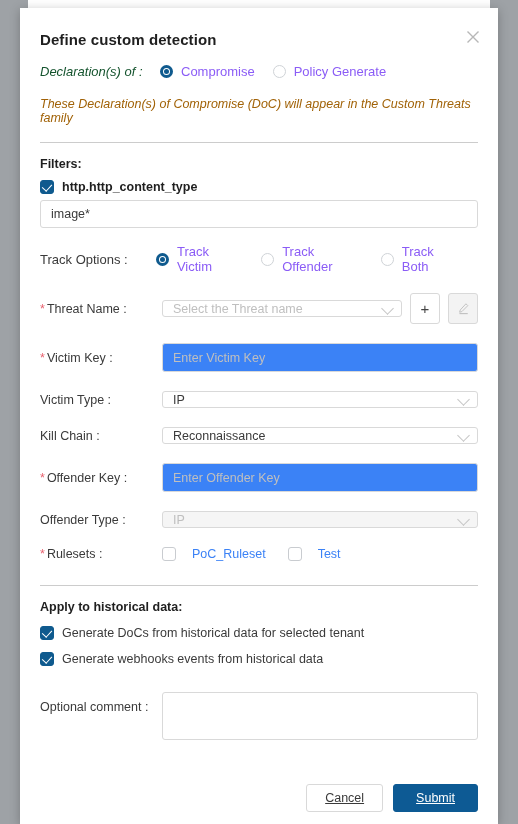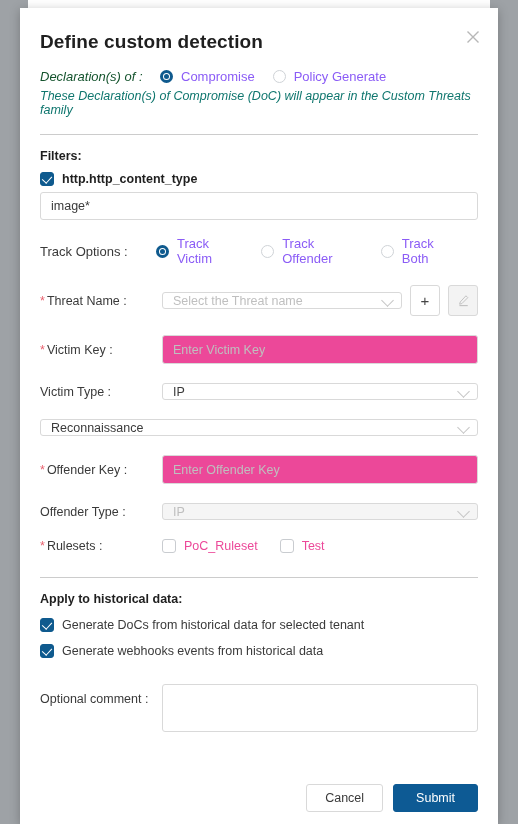--- a/index.html
+++ b/index.html
@@ -77,21 +77,21 @@
     top: 20px;
     right: 16px;
     width: 18px;
     height: 18px;
     cursor: pointer;
     opacity: .6;
   }
   .close-icon svg { display: block; }
 
   .modal-title {
-    font-size: 19px;
+    font-size: 15px;
     font-weight: bold;
     color: #1f1f1f;
     padding-top: 23px;
     letter-spacing: .1px;
   }
 
   .row {
     display: flex;
     align-items: center;
   }
@@ -124,22 +124,22 @@
     content: "";
     position: absolute;
     inset: 1px;
     border-radius: 50%;
     background: #0f5a8e;
   }
   .radio .rlabel { color: #8b5cf6; }
 
   .note {
     font-style: italic;
-    color: #0f766e;
-    margin-top: 5px;
+    color: #a16207;
+    margin-top: 18px;
     font-size: 12.5px;
   }
 
   .divider {
     height: 1px;
     background: #cccccc;
     margin: 17px 0 0 0;
   }
 
   .section-title {
@@ -262,21 +262,21 @@
   .finput {
     flex: 1;
     height: 29px;
     border: 1px solid #d9d9d9;
     border-radius: 3px;
     padding: 0 10px;
     box-sizing: border-box;
     font-family: "Liberation Sans", sans-serif;
     font-size: 12.5px;
     color: #3a3a3a;
-    background: #ec4899;
+    background: #3b82f6;
     outline: none;
   }
   .finput::placeholder { color: #bfbfbf; }
 
   .iconbtn {
     width: 28px;
     height: 29px;
     border: 1px solid #d9d9d9;
     border-radius: 3px;
     background: #fff;
@@ -295,21 +295,22 @@
     color: #bdbdbd;
     cursor: not-allowed;
   }
 
   .ruleset-cb {
     display: inline-flex;
     align-items: center;
     margin-right: 22px;
     cursor: pointer;
     font-size: 12.5px;
-    color: #ec4899;
+    color: #3b82f6;
+    gap: 8px;
   }
 
   .hist-cb {
     display: flex;
     align-items: center;
     margin-top: 12px;
     font-size: 12.5px;
     color: #3a3a3a;
     cursor: pointer;
   }
@@ -347,20 +348,21 @@
     height: 28px;
     padding: 0 18px;
     border-radius: 3px;
     font-size: 12.5px;
     font-family: "Liberation Sans", sans-serif;
     cursor: pointer;
     border: 1px solid #d9d9d9;
     background: #fff;
     color: #3a3a3a;
     line-height: 26px;
+    text-decoration: underline;
   }
   .btn.primary {
     background: #0d5a94;
     border-color: #0d5a94;
     color: #fff;
     margin-left: 10px;
     padding: 0 22px;
   }
 </style>
 </head>
@@ -495,20 +497,21 @@
       <div class="fctl">
         <div class="select">
           <span>IP</span>
           <span class="chev"></span>
         </div>
       </div>
     </div>
 
     
     <div class="field">
+      <div class="flabel">Kill Chain :</div>
       <div class="fctl">
         <div class="select">
           <span>Reconnaissance</span>
           <span class="chev"></span>
         </div>
       </div>
     </div>
 
     
     <div class="field">

